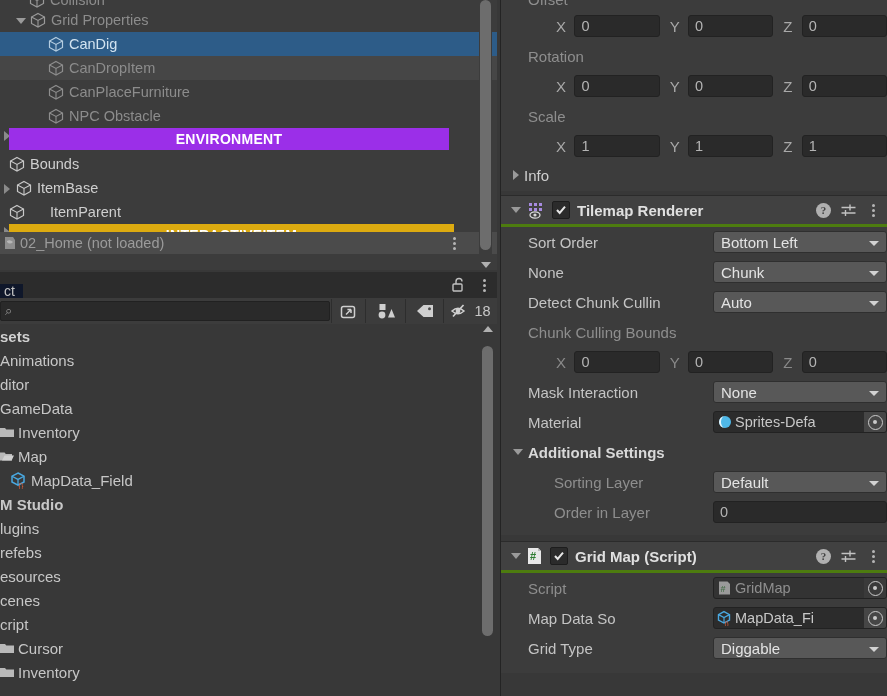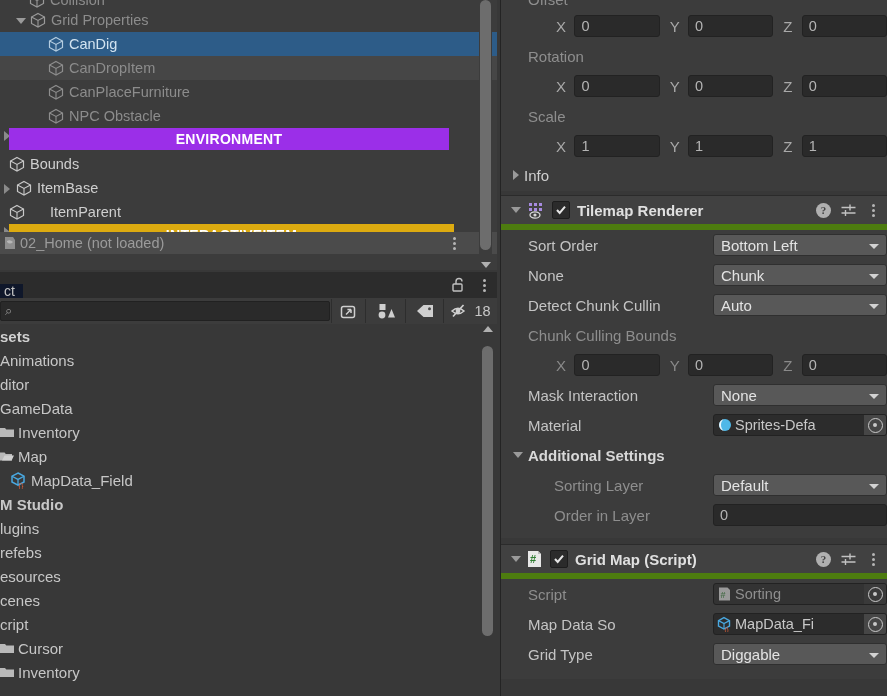--- a/index.html
+++ b/index.html
@@ -264,21 +264,21 @@
     width: 13px; height: 13px; border-radius: 50%;
     border: 1.5px solid #c9c9c9;
     display:flex; align-items:center; justify-content:center;
   }
   .picker-dot i { width:4px; height:4px; border-radius:50%; background:#c9c9c9; display:block; }
 
   .comp-header {
     height: 28px;
     background: #414141;
     border-top: 1px solid #2b2b2b;
-    border-bottom: 6px solid #4d7c0f;
+    border-bottom: 3px solid #4d7c0f;
     display: flex; align-items: center;
     position: relative;
   }
   .comp-title {
     font-size: 15px; font-weight: 700; color: #e0e0e0;
     margin-left: 7px;
   }
   .checkbox {
     width: 16px; height: 16px;
     background: #2b2b2b;
@@ -816,21 +816,21 @@
     <div class="insp-body">
       <div class="prop-row dim" style="padding-left:27px;">
         <span class="plabel">Script</span>
         <div class="objfield dim" style="position:absolute; left:212px; width:174px;">
           <span class="obj-ico">
             <svg width="16" height="16" viewBox="0 0 16 16">
               <path d="M2 1.5 L10.5 1.5 L13 4 L13 14.5 L2 14.5 Z" fill="#9a9a9a"></path>
               <text x="3.6" y="11.5" font-size="9" font-weight="700" fill="#4a6f4c" font-family="Liberation Sans, sans-serif">#</text>
             </svg>
           </span>
-          <span>Sorting</span>
+          <span>GridMap</span>
           <span class="picker" style="background:#3a3a3a;">
             <span class="picker-dot">
                 <i></i>
               </span>
           </span>
         </div>
       </div>
       <div class="prop-row" style="padding-left:27px;">
         <span class="plabel">Map Data So</span>
         <div class="objfield" style="position:absolute; left:212px; width:174px;">

